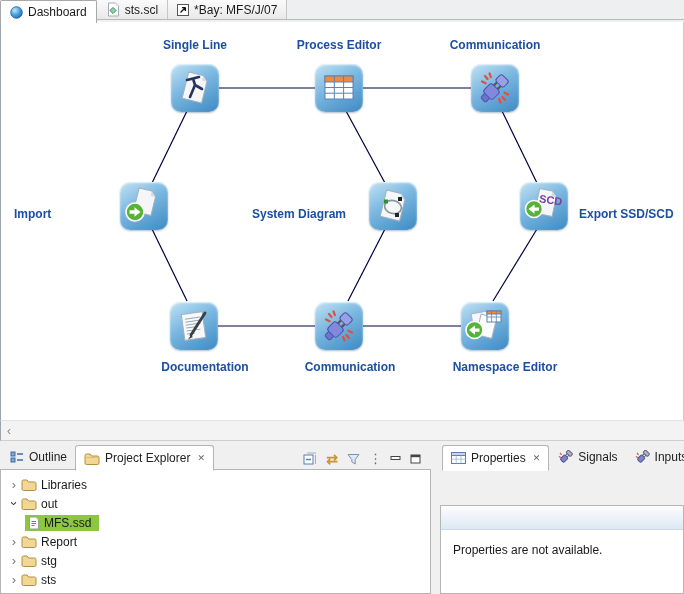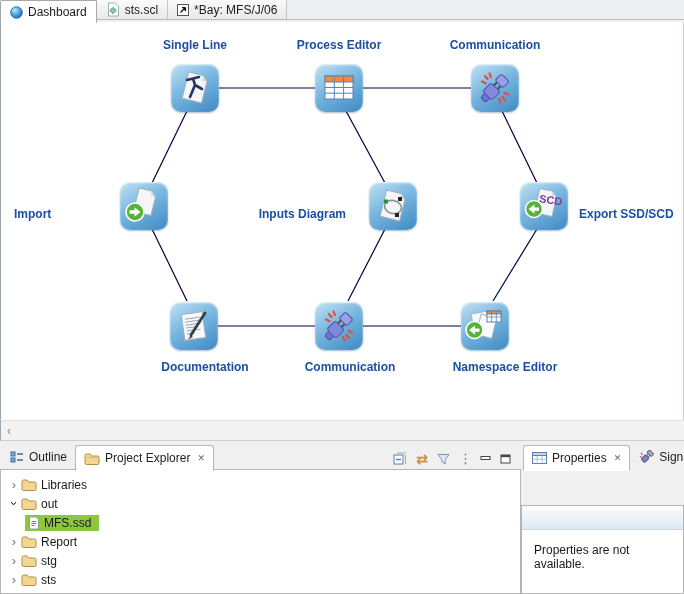--- a/index.html
+++ b/index.html
@@ -50,21 +50,21 @@
     background:#f3f3f3; border-top:1px solid #e2e2e2; border-bottom:1px solid #cfcfcf;
     border-left:1px solid #9aa5ae;
     display:flex; align-items:center; padding-left:6px; color:#8a8a8a;
   }
   
   .bottom{
     position:absolute; top:442px; left:0; right:0; bottom:0;
     display:flex; background:#f0f0f0;
   }
   .panel{ display:flex; flex-direction:column; }
-  .panel.left{ width:521px; }
+  .panel.left{ width:431px; margin-right:9px; }
   .panel.right{ flex:1; overflow:hidden;gap:36px; }
   .ptabs{
     height:28px; display:flex; align-items:flex-end; padding-left:2px;
     position:relative; z-index:3;
   }
   .ptab{
     height:26px; display:flex; align-items:center; gap:5px; padding:0 8px;
     white-space:nowrap; cursor:default; color:#222;
   }
   .ptab.active{
@@ -125,21 +125,21 @@
         <rect x="4.8" y="6.3" width="4.4" height="4.4" fill="#8ecfa8" stroke="#3e8d62" stroke-width="0.9"></rect>
       </g>
     </svg>
     <span>sts.scl</span>
   </div>
   <div class="etab">
     <svg width="12" height="12">
       <rect x="0.5" y="0.5" width="11" height="11" fill="#fff" stroke="#555"></rect>
       <path d="M3.5 8.5 L8.2 3.8 M8.4 3.6 h-3.4 M8.4 3.6 v3.4" stroke="#111" stroke-width="1.3" fill="none"></path>
     </svg>
-    <span>*Bay: MFS/J/06</span>
+    <span>*Bay: MFS/J/07</span>
   </div>
 </div>
 
 <div class="canvas">
 
   <svg class="edges" width="684" height="398">
     <g stroke="#000040" stroke-width="1.2">
       <line x1="218" y1="66" x2="314" y2="66"></line>
       <line x1="362" y1="66" x2="470" y2="66"></line>
       <line x1="186" y1="89" x2="151" y2="161"></line>
@@ -257,21 +257,21 @@
       <path d="M26.6 5 v11 M31.3 5 v11 M22 11 h14" stroke="#5b82b8" stroke-width="0.8"></path>
       <circle cx="9.5" cy="24" r="8.5" fill="#55b336" stroke="#fff" stroke-width="1.6"></circle>
       <path d="M14.5 22.4 h-4.5 v-3 L4 24 l6 4.8 v-3 h4.5 z" fill="#fff"></path>
     </svg>
   </div>
 
   <div class="nlabel center" style="left:194px; top:16px;">Single Line</div>
   <div class="nlabel center" style="left:338px; top:16px;">Process Editor</div>
   <div class="nlabel center" style="left:494px; top:16px;">Communication</div>
   <div class="nlabel" style="left:13px; width:103px; top:185px;">Import</div>
-  <div class="nlabel" style="left:0; width:345px; text-align:right; top:185px;">Inputs Diagram</div>
+  <div class="nlabel" style="left:0; width:345px; text-align:right; top:185px;">System Diagram</div>
   <div class="nlabel" style="left:578px; top:185px;">Export SSD/SCD</div>
   <div class="nlabel center" style="left:204px; top:338px;">Documentation</div>
   <div class="nlabel center" style="left:349px; top:338px;">Communication</div>
   <div class="nlabel center" style="left:504px; top:338px;">Namespace Editor</div>
 </div>
 
 <div class="hscroll">
   <span>‹</span>
 </div>
 

